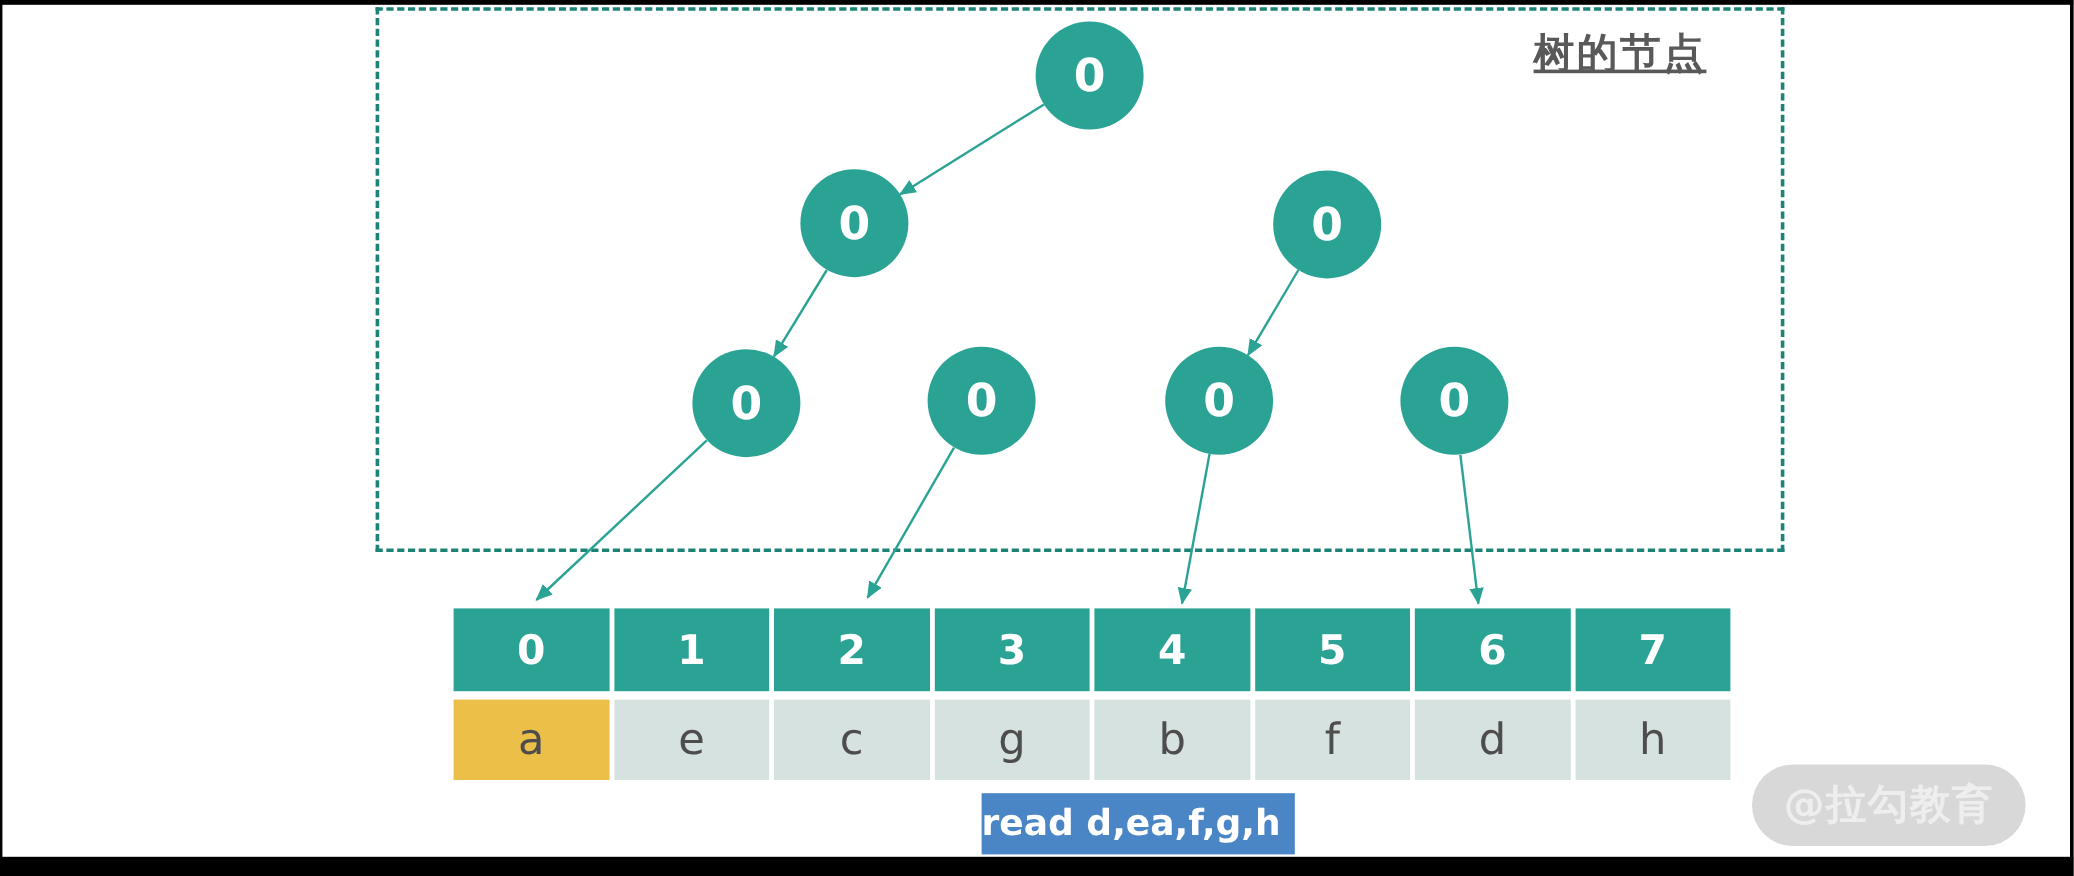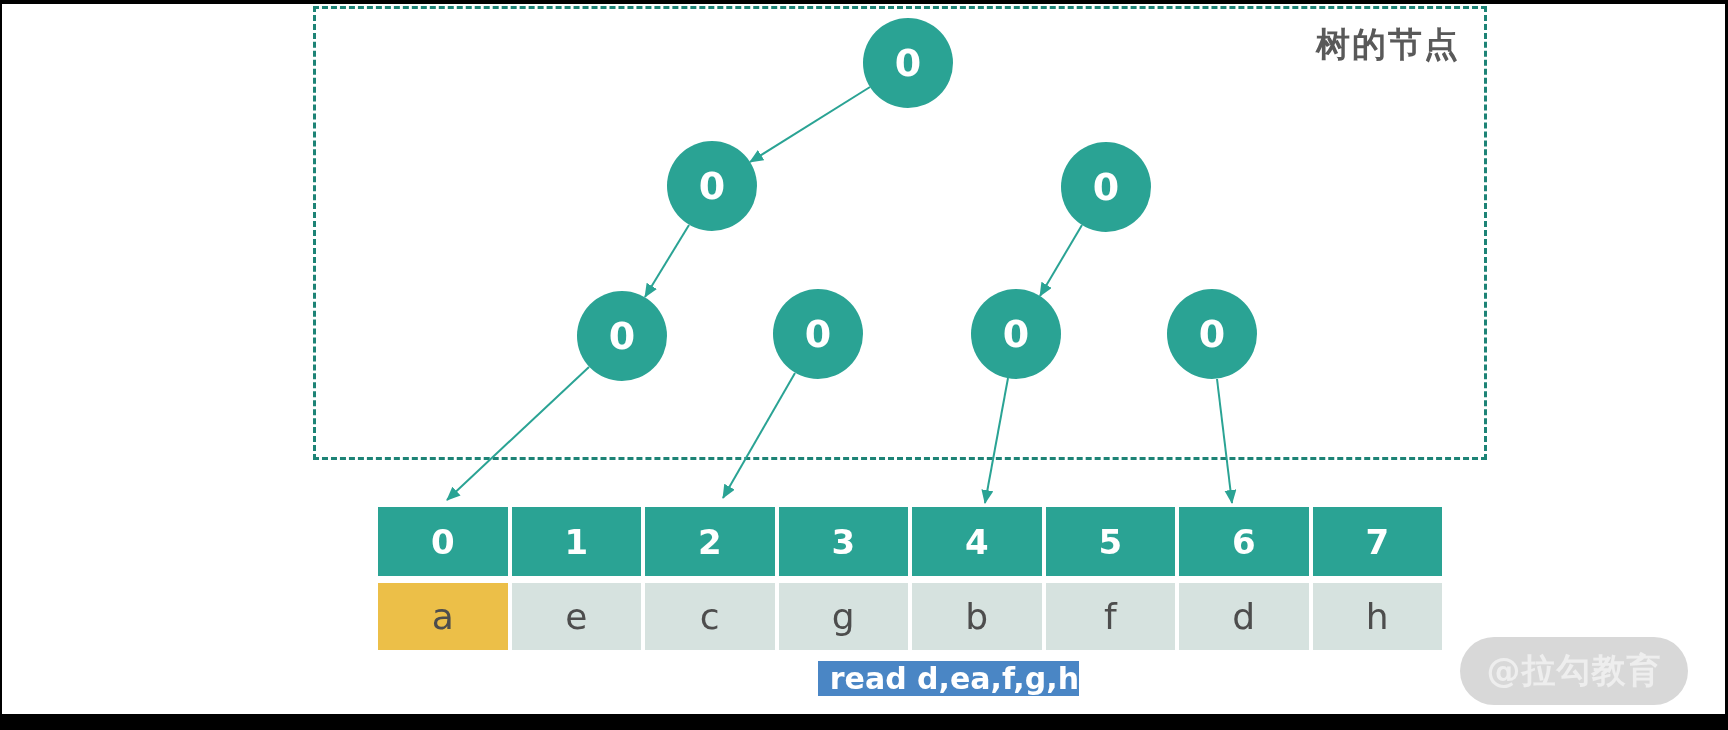--- a/index.html
+++ b/index.html
@@ -13,22 +13,22 @@
   .bar-bottom{left:0;top:714px;width:1728px;height:16px;}
   .bar-left{left:0;top:0;width:2px;height:730px;}
   .bar-right{left:1725px;top:0;width:3px;height:730px;}
 
   
   .tree-box{
     position:absolute;left:313px;top:6px;width:1174px;height:454px;
     border:3px dashed #1d8376;box-sizing:border-box;
   }
   .tree-box-label{
-    position:absolute;left:1240px;top:22px;width:220px;text-align:right;
-    font-size:34px;font-weight:600;color:#595959;letter-spacing:2px;
+    position:absolute;left:1240px;top:22px;width:220px;text-align:center;
+    font-size:34px;font-weight:600;color:#595959;letter-spacing:2px;text-decoration:underline;
   }
 
   
   .node{
     position:absolute;width:90px;height:90px;border-radius:50%;
     background:#2aa394;color:#fff;display:flex;align-items:center;justify-content:center;
     font-size:38px;font-weight:700;
   }
   .node-root{left:863px;top:18px;}
   .node-l{left:667px;top:141px;}
@@ -50,22 +50,22 @@
   .row-entries{top:583px;height:67px;}
   .cell{
     flex:1;display:flex;align-items:center;justify-content:center;
   }
   .cell-index{background:#2aa394;color:#fff;font-size:34px;font-weight:600;}
   .cell-entry{background:#d6e2df;color:#4d4d4d;font-size:36px;}
   .cell-entry.highlight{background:#ecbf48;}
 
   
   .read-box{
-    position:absolute;left:818px;top:661px;width:261px;height:35px;
-    background:#4a86c5;color:#fff;display:flex;align-items:center;justify-content:flex-end;
+    position:absolute;left:818px;top:661px;width:261px;height:51px;
+    background:#4a86c5;color:#fff;display:flex;align-items:center;justify-content:flex-start;
     font-size:30px;font-weight:600;
   }
 
   
   .watermark{
     position:absolute;left:1460px;top:637px;width:228px;height:68px;
     background:#d8d8d8;border-radius:34px;color:#eeeeee;
     display:flex;align-items:center;justify-content:center;
     font-size:34px;font-weight:600;letter-spacing:1px;
   }

